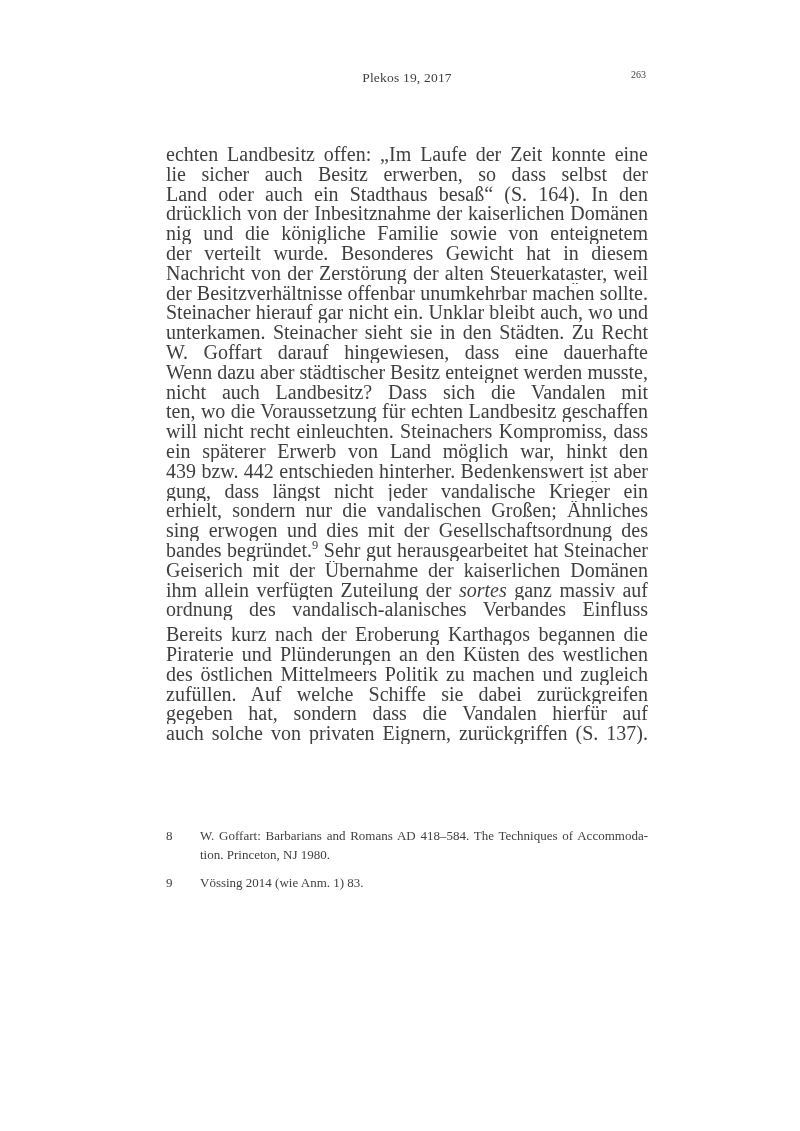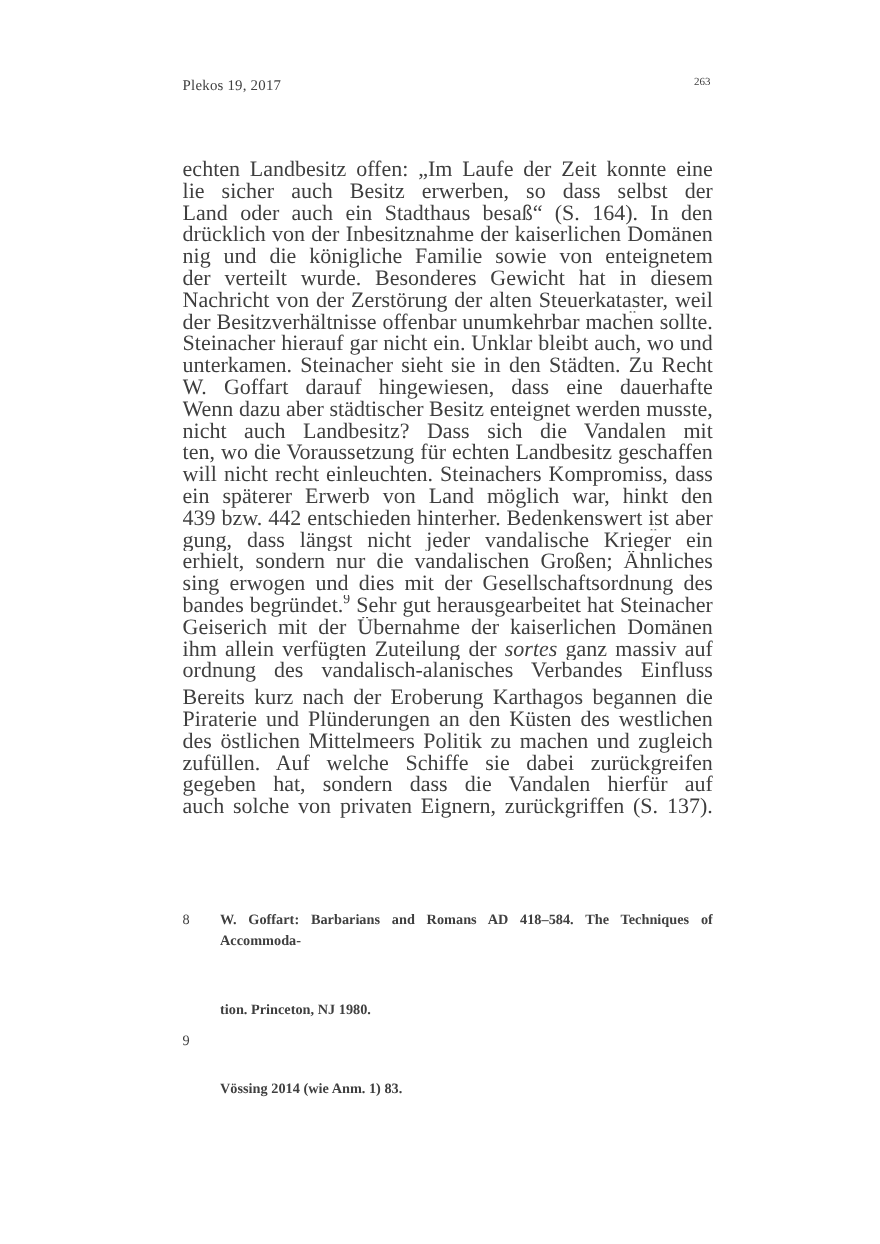--- a/index.html
+++ b/index.html
@@ -18,21 +18,21 @@
   }
   .running-header {
     position: absolute;
     top: 70px;
     left: 166px;
     width: 482px;
     height: 20px;
   }
   .journal-title {
     display: block;
-    text-align: left;
+    text-align: center;
     font-size: 13.5px;
     line-height: 16px;
     letter-spacing: 0.2px;
   }
   .page-number {
     position: absolute;
     right: 2px;
     top: -3px;
     font-size: 10px;
     line-height: 16px;
@@ -79,25 +79,23 @@
     line-height: 19px;
   }
   .fn-text {
     flex: 1;
   }
   .fn-line {
     text-align: justify;
     text-align-last: justify;
     line-height: 19px;
     overflow: hidden;
-    font-weight: bold;
   }
   .fn-line.last {
     text-align-last: left;
-    margin-top: 44px;
   }
 </style>
 </head>
 <body>
 
 <div class="page">
 
   <div class="running-header">
     <span class="journal-title">Plekos 19, 2017</span>
     <span class="page-number">263</span>

